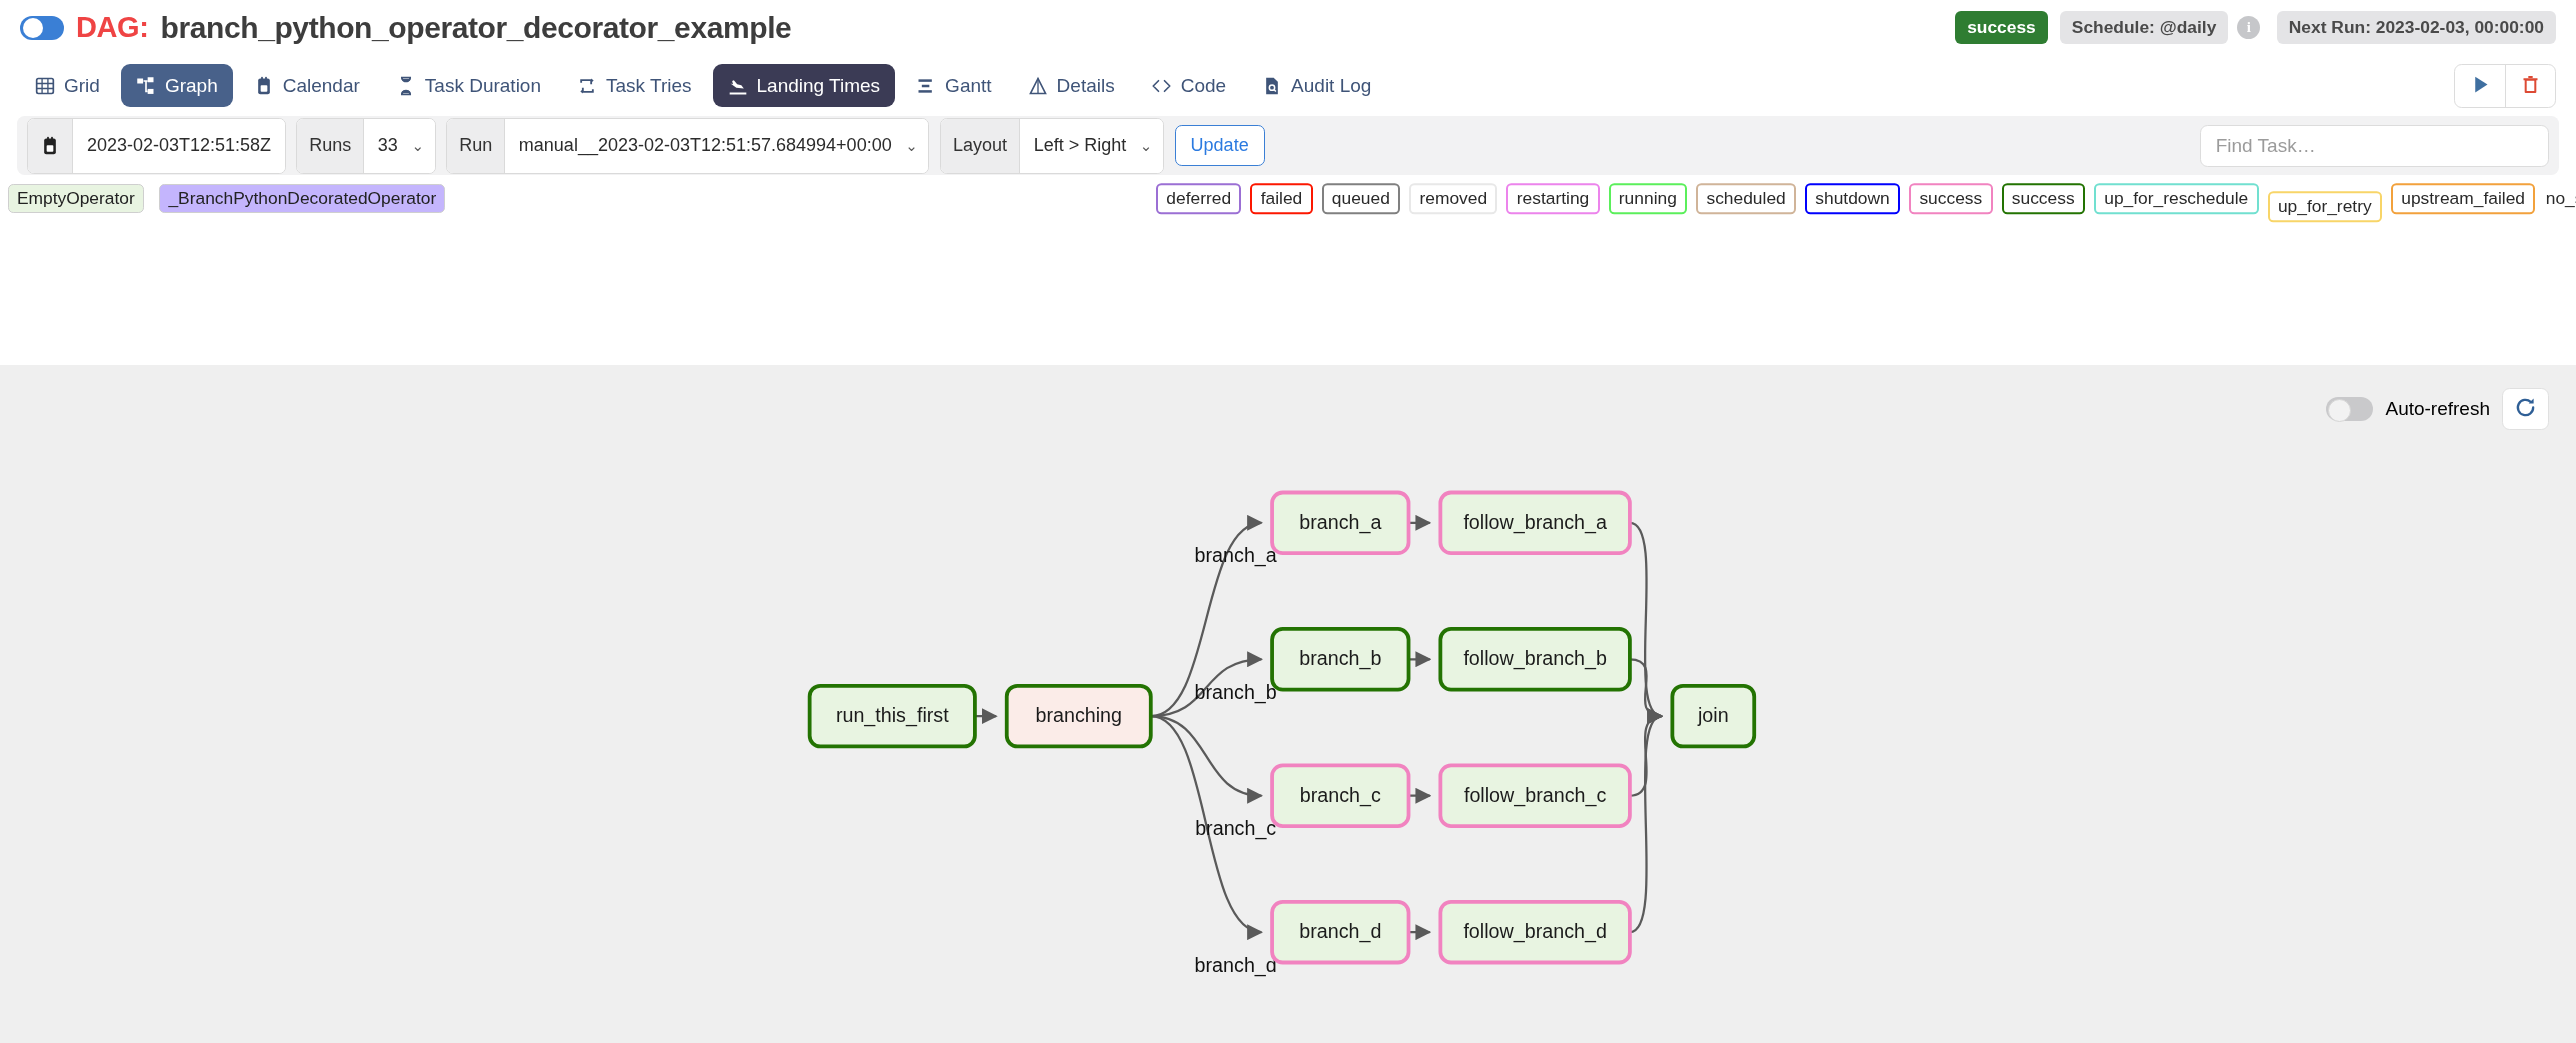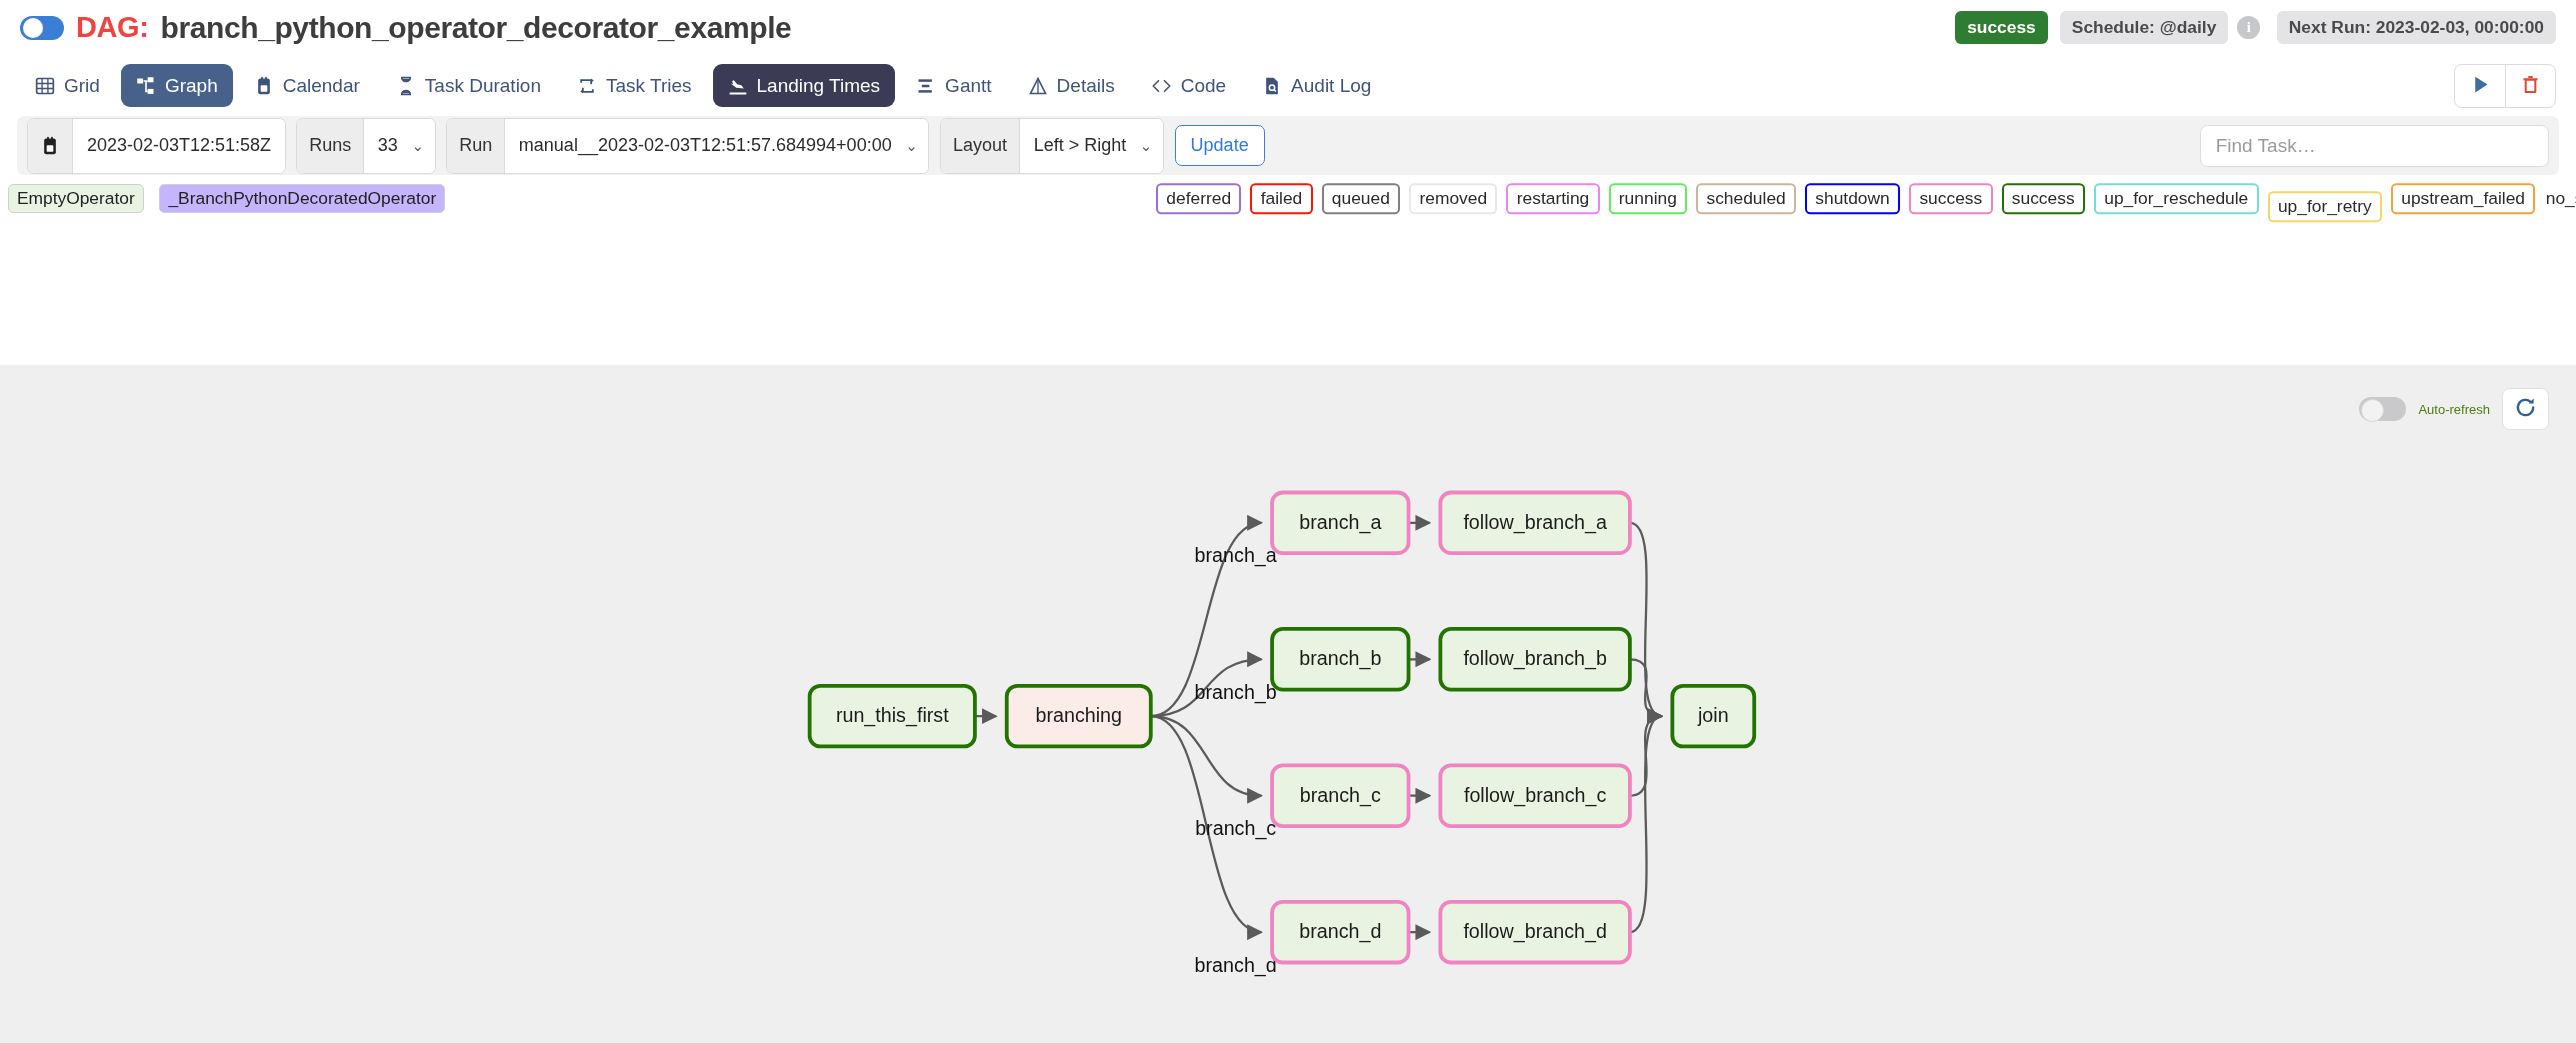--- a/index.html
+++ b/index.html
@@ -208,21 +208,21 @@
     width: 47px; height: 24px; border-radius: 12px;
     background: #c9c9cb; position: relative; cursor: pointer;
   }
   .switch::after {
     content: "";
     position: absolute; top: 1.5px; left: 1.5px;
     width: 21px; height: 21px; border-radius: 50%;
     background: #f2f2f2;
     border: 0.8px solid #d6d6d6;
   }
-  .switch-label { font-size: 13px; color: #4d7c0f; }
+  .switch-label { font-size: 19px; color: #000000; }
   .refresh-btn {
     width: 47px; height: 42px;
     background: #ffffff;
     border: 0.8px solid #e0e0e0;
     border-radius: 7.6px;
     display: flex; align-items: center; justify-content: center;
     cursor: pointer;
   }
 
   .graph-svg { position: absolute; left: 0; top: 0; }

